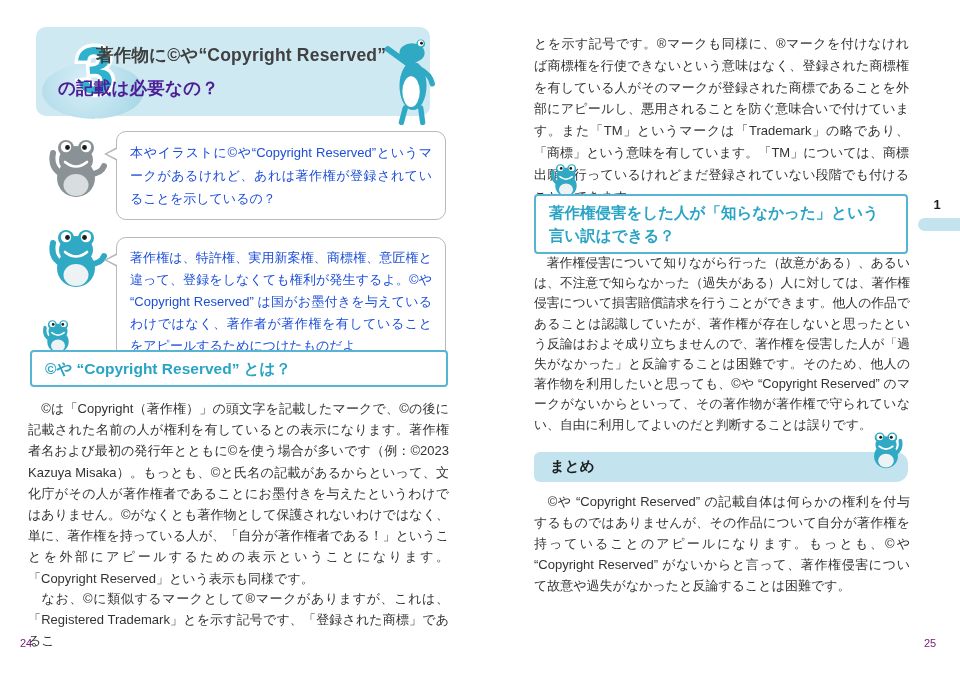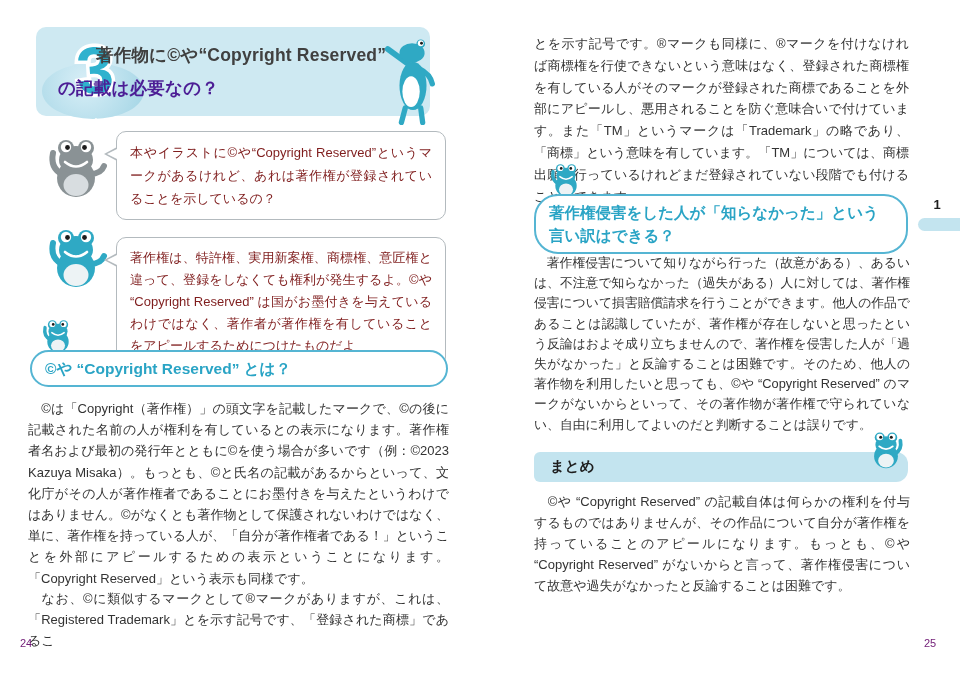--- a/index.html
+++ b/index.html
@@ -19,35 +19,35 @@
   .title-l1 { position:absolute; left:60px; top:16px; font-size:17.5px; font-weight:bold; color:#404040; letter-spacing:.2px; }
   .title-l2 { position:absolute; left:22px; top:49px; font-size:17.5px; font-weight:bold; color:#4c1d95; letter-spacing:.2px; }
   .title-frog { position:absolute; right:-12px; top:8px; width:58px; height:90px; color:#2fa9c4; }
 
   
   .speech-frog { position:absolute; width:64px; height:64px; }
   .f1 { left:44px; top:136px; color:#8a9295; --belly:#d8dde0; }
   .f2 { left:44px; top:226px; color:#2fa9c4; --belly:#edf3f5; }
   .bubble { position:absolute; left:116px; width:330px; box-sizing:border-box;
     background:#fff; border:1.5px solid #b3babe; border-radius:10px;
-    padding:9px 13px; font-size:13px; line-height:23px; color:#7f1d1d; text-align:justify; }
+    padding:9px 13px; font-size:13px; line-height:23px; color:#1d4ed8; text-align:justify; }
   .b1 { top:131px; }
   .b2 { top:237px; line-height:22px; }
   .tail { position:absolute; left:-13px; top:15px; width:0; height:0;
     border-top:7px solid transparent; border-bottom:7px solid transparent;
     border-right:13px solid #b3babe; }
   .tail::after { content:""; position:absolute; left:3px; top:-5px; width:0; height:0;
     border-top:5px solid transparent; border-bottom:5px solid transparent;
     border-right:10px solid #fff; }
 
   
   .sec-frog { position:absolute; width:40px; height:36px; color:#2fa9c4; }
   .sf1 { left:38px; top:318px; }
   .sf2 { left:546px; top:162px; }
-  .sec-head { position:absolute; box-sizing:border-box; border:2px solid #55b5d3; border-radius:24px;
+  .sec-head { position:absolute; box-sizing:border-box; border:2px solid #55b5d3; border-radius:4px;
     background:#fff; color:#2aa4c5; font-weight:bold; font-size:15.5px;
     padding:5px 13px; line-height:23px; }
   .sh1 { left:30px; top:350px; width:418px; }
   .sh2 { left:534px; top:194px; width:374px; }
 
   
   .body-text { position:absolute; font-size:13px; line-height:21.2px; text-align:justify; color:#333; }
   .p1   { left:28px;  top:398px; width:421px; }
   .p2   { left:28px;  top:588px; width:421px; }
   .pr1  { left:534px; top:33px;  width:375px; line-height:21.8px; }

